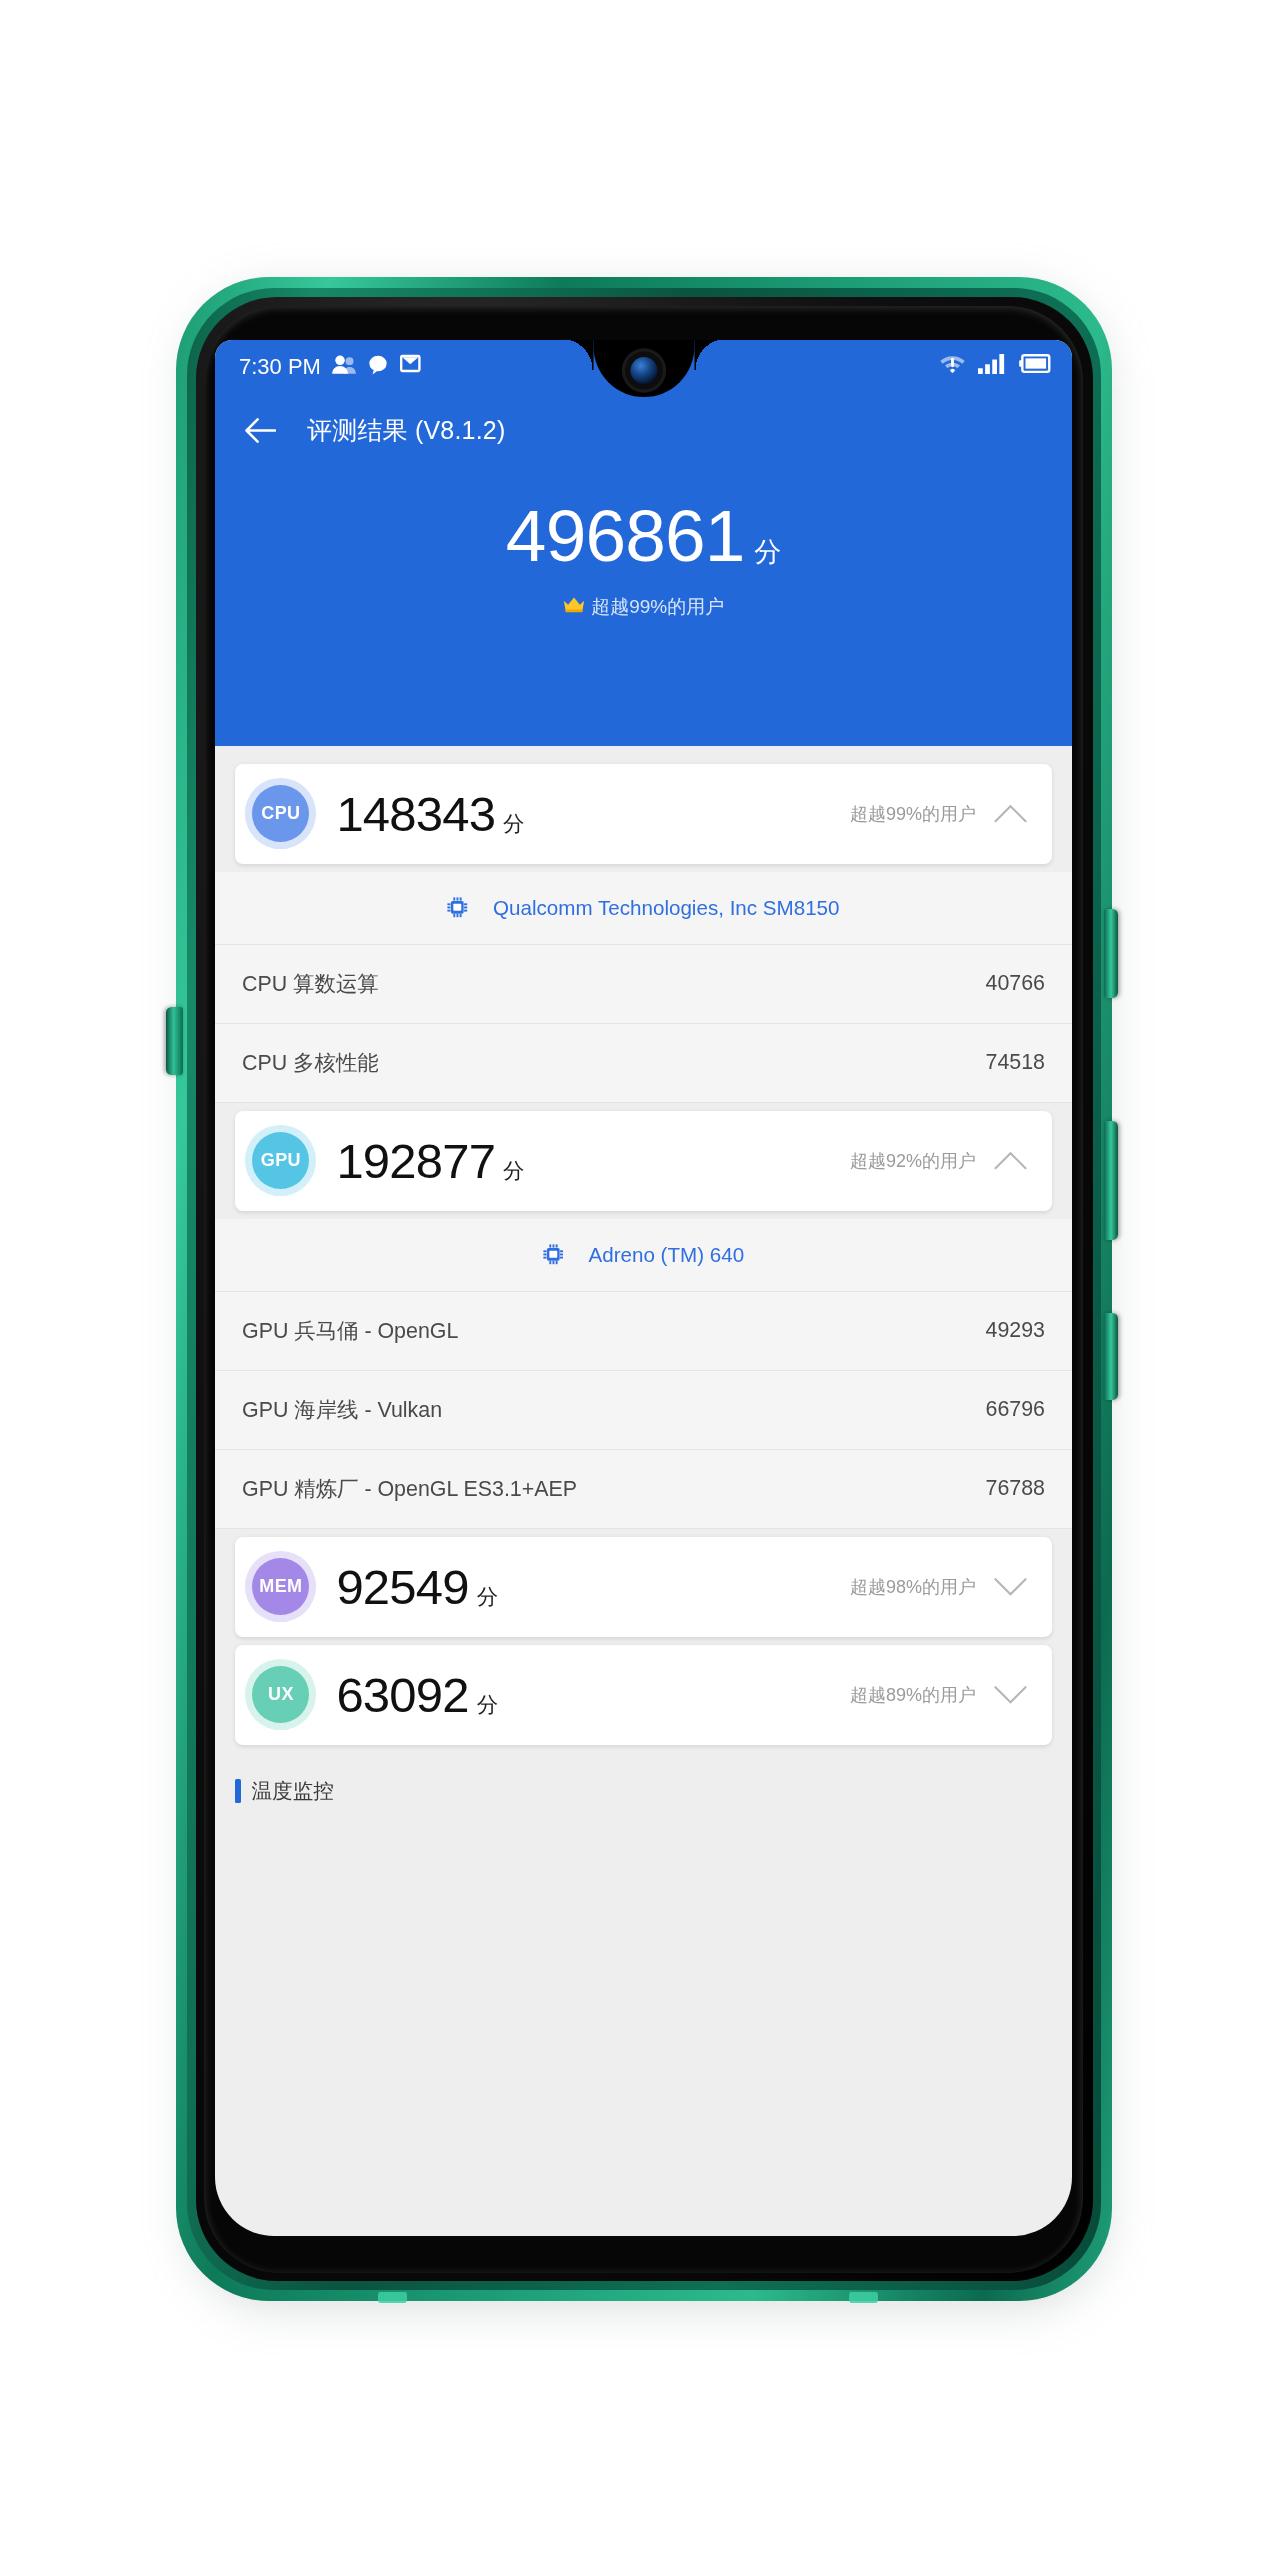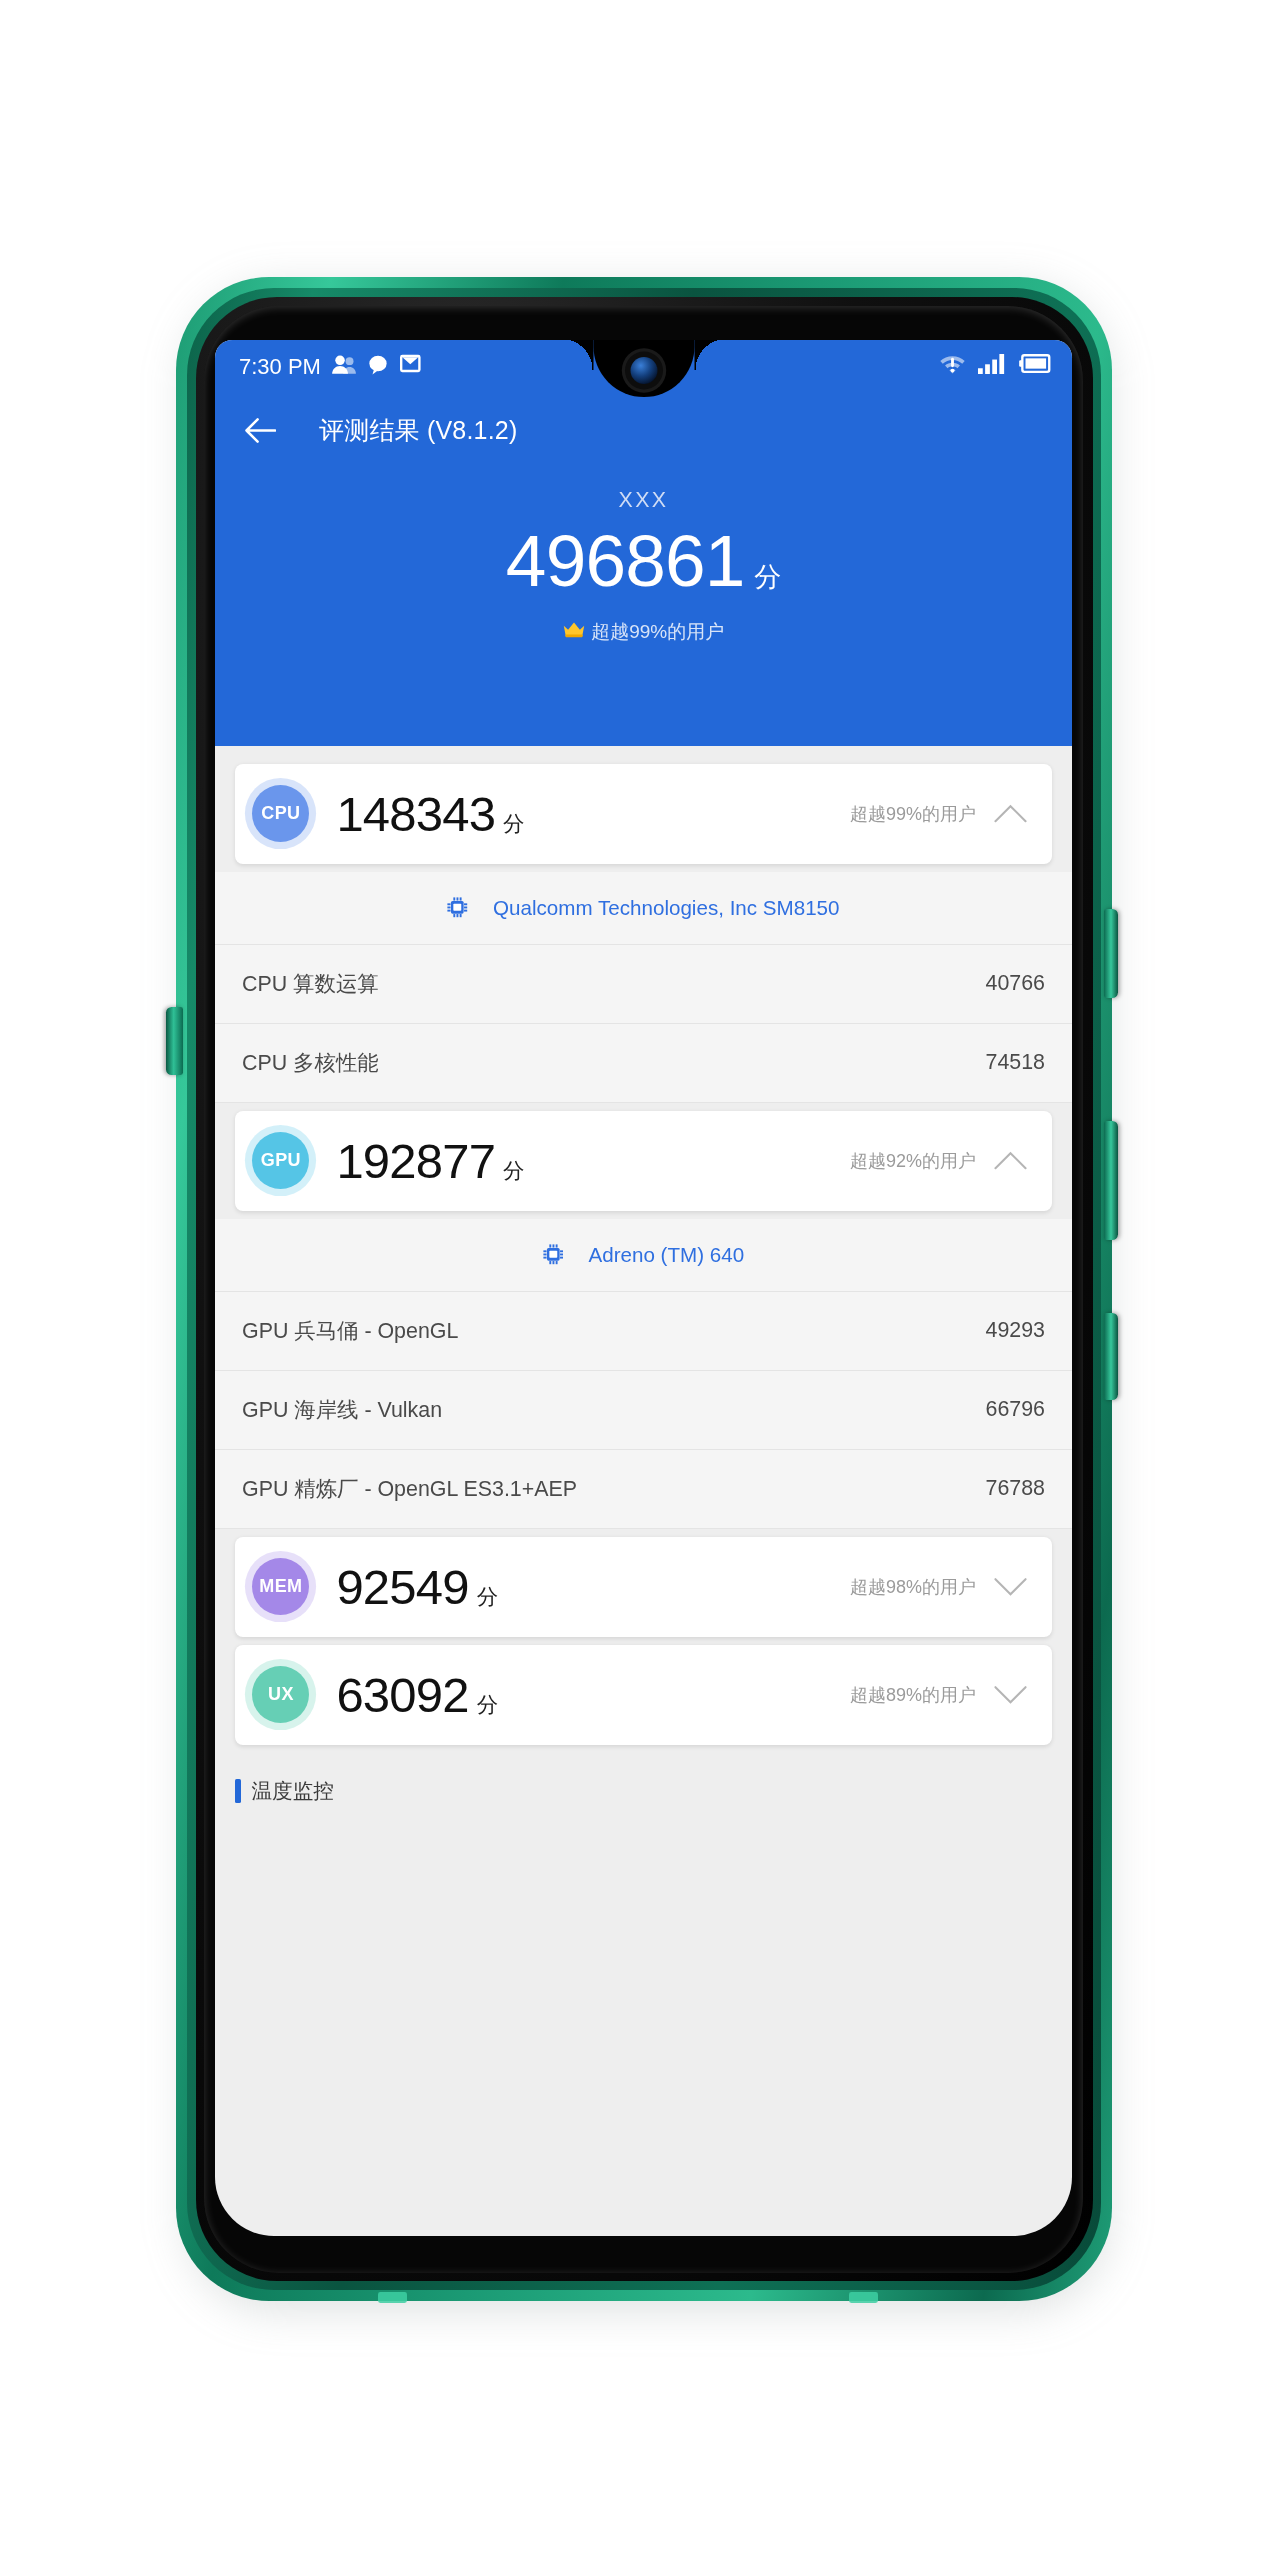--- a/index.html
+++ b/index.html
@@ -125,21 +125,21 @@
     height: 54px; display:flex; align-items:center;
     padding: 0 20.6px 0 24px; font-size: 21.4px; letter-spacing:0.2px;
   }
   .sb-left { display:flex; gap:11px; }
   .sb-time { font-size: 22px; font-weight: 500; letter-spacing:0; }
   .sb-right { margin-left:auto; display:flex; align-items:center; gap:12.7px; }
   .icon-people svg, .icon-chat svg, .icon-mail svg { display:block; }
 
   .appbar { display:flex; align-items:center; height:73px; padding-left:24px; }
   .back-arrow { width:41px; height:41px; display:flex; align-items:center; justify-content:center; cursor:pointer; }
-  .appbar-title { margin-left:39px; font-size:25px; font-weight:400; letter-spacing:0.2px; }
+  .appbar-title { margin-left:27px; font-size:25px; font-weight:400; letter-spacing:0.2px; }
 
   .hero { text-align:center; padding-top: 20.6px; }
   .hero-name { font-size: 21.4px; color:#cfdcf5; letter-spacing:2.4px; }
   .hero-score-row {
     display:flex; align-items:baseline; justify-content:center; margin-top: 11px;
   }
   .hero-score { font-size: 73px; font-weight:400; line-height:1; letter-spacing:-0.8px; }
   .hero-unit { font-size: 27px; margin-left: 9.5px; }
   .hero-rank { margin-top: 22px; display:flex; align-items:center; justify-content:center; gap:6.3px; font-size:19px; color:#d8e4f8; }
   .crown { font-size:20.6px; line-height:1; }
@@ -276,21 +276,20 @@
       <div class="appbar">
         <div class="back-arrow">
           <svg width="32" height="27" viewBox="0 0 40 34">
             <path d="M17 3L3 17l14 14M3 17h36" fill="none" stroke="#fff" stroke-width="3.2" stroke-linecap="round" stroke-linejoin="round"></path>
           </svg>
         </div>
         <div class="appbar-title">评测结果 (V8.1.2)</div>
       </div>
 
       <div class="hero">
-        <div class="hero-name">XXX</div>
         <div class="hero-score-row">
           <span class="hero-score">496861</span>
           <span class="hero-unit">分</span>
         </div>
         <div class="hero-rank">
           <span class="crown">
             <svg width="22" height="17.4" viewBox="0 0 28 22">
               <path d="M1 6l5.5 5L14 2l7.5 9L27 6l-2.5 13H3.5z" fill="#FFC62B"></path>
               <rect x="3" y="17" width="22" height="3.5" rx="1" fill="#F0A800"></rect>
             </svg>

